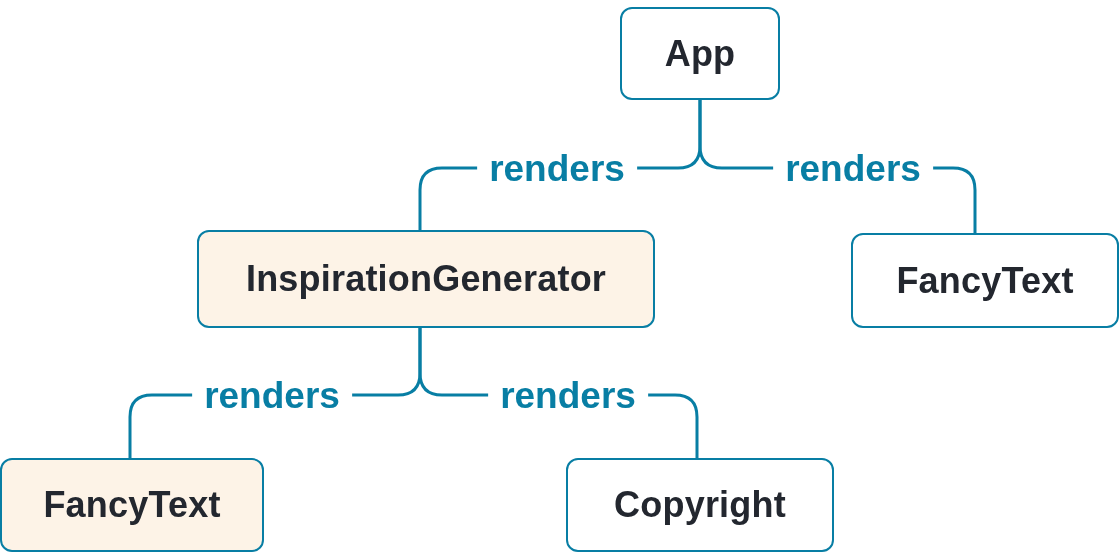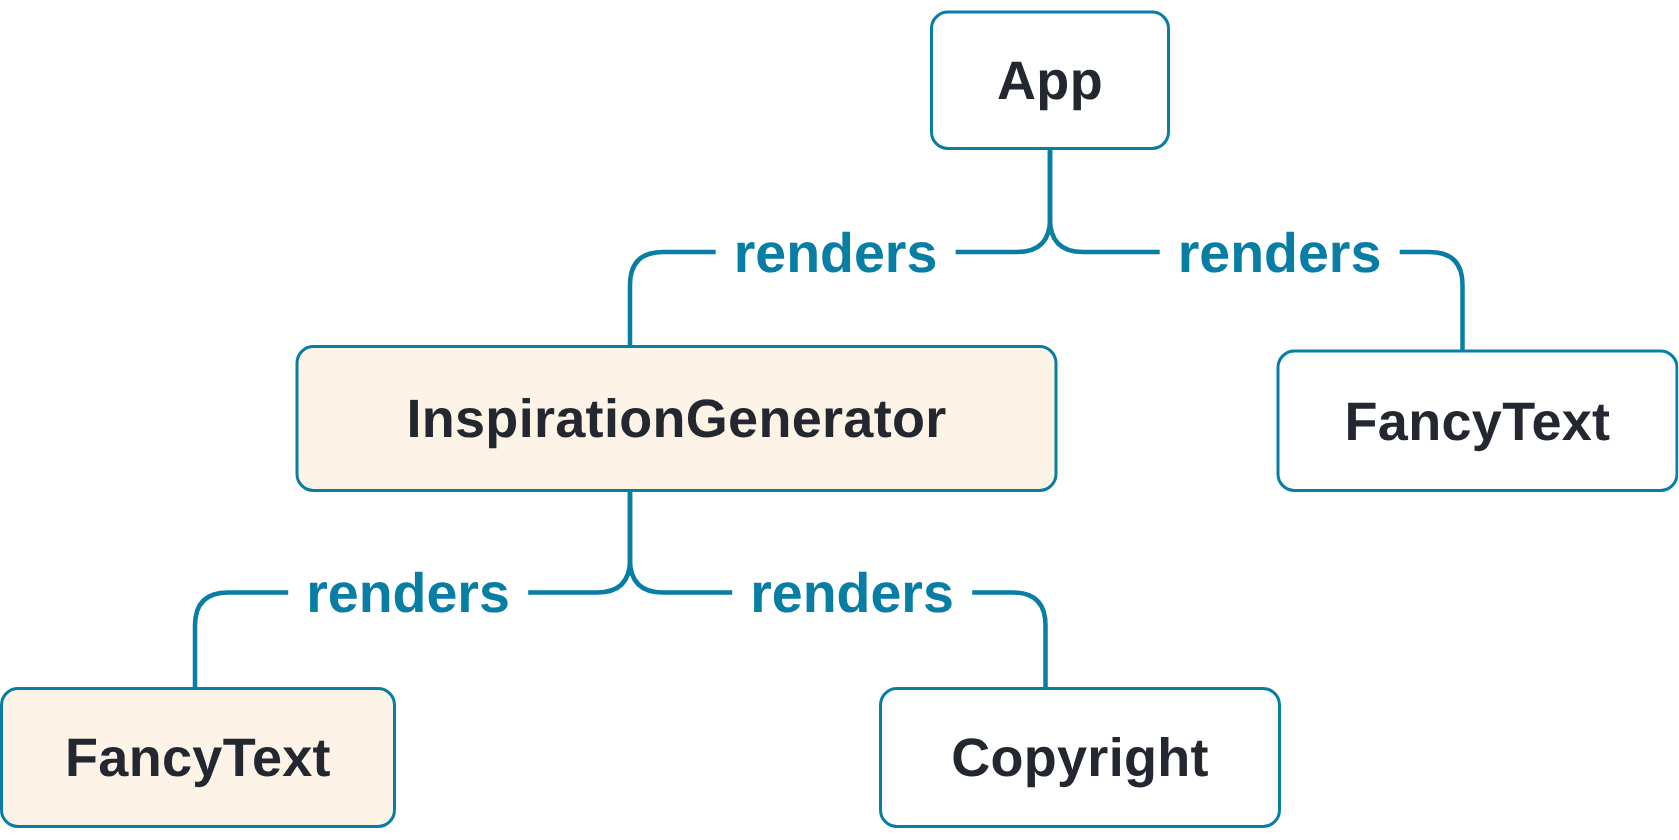--- a/index.html
+++ b/index.html
@@ -38,24 +38,24 @@
     color: var(--node-text, #23272f);
     font-size: 36px;
     font-weight: 600;
     letter-spacing: 0.2px;
     white-space: nowrap;
     text-align: right;
   }
   .node.highlight { background: var(--highlight-bg, #fdf3e7); }
 
   .node-app            { left: 620px; top: 7px;   width: 160px; height: 93px; }
-  .node-inspiration    { left: 197px; top: 230px; width: 508px; height: 98px; }
+  .node-inspiration    { left: 197px; top: 230px; width: 458px; height: 98px; }
   .node-fancy-right    { left: 851px; top: 233px; width: 268px; height: 95px; }
   .node-fancy-left     { left: 0px;   top: 458px; width: 264px; height: 94px; }
-  .node-copyright      { left: 566px; top: 458px; width: 268px; height: 94px; margin-left: 20px; }
+  .node-copyright      { left: 566px; top: 458px; width: 268px; height: 94px; }
 
   .edge-label {
     position: absolute;
     transform: translate(-50%, -50%);
     background: #ffffff;
     padding: 2px 12px;
     color: var(--accent, #087ea4);
     font-size: 37px;
     font-weight: 600;
     white-space: nowrap;

